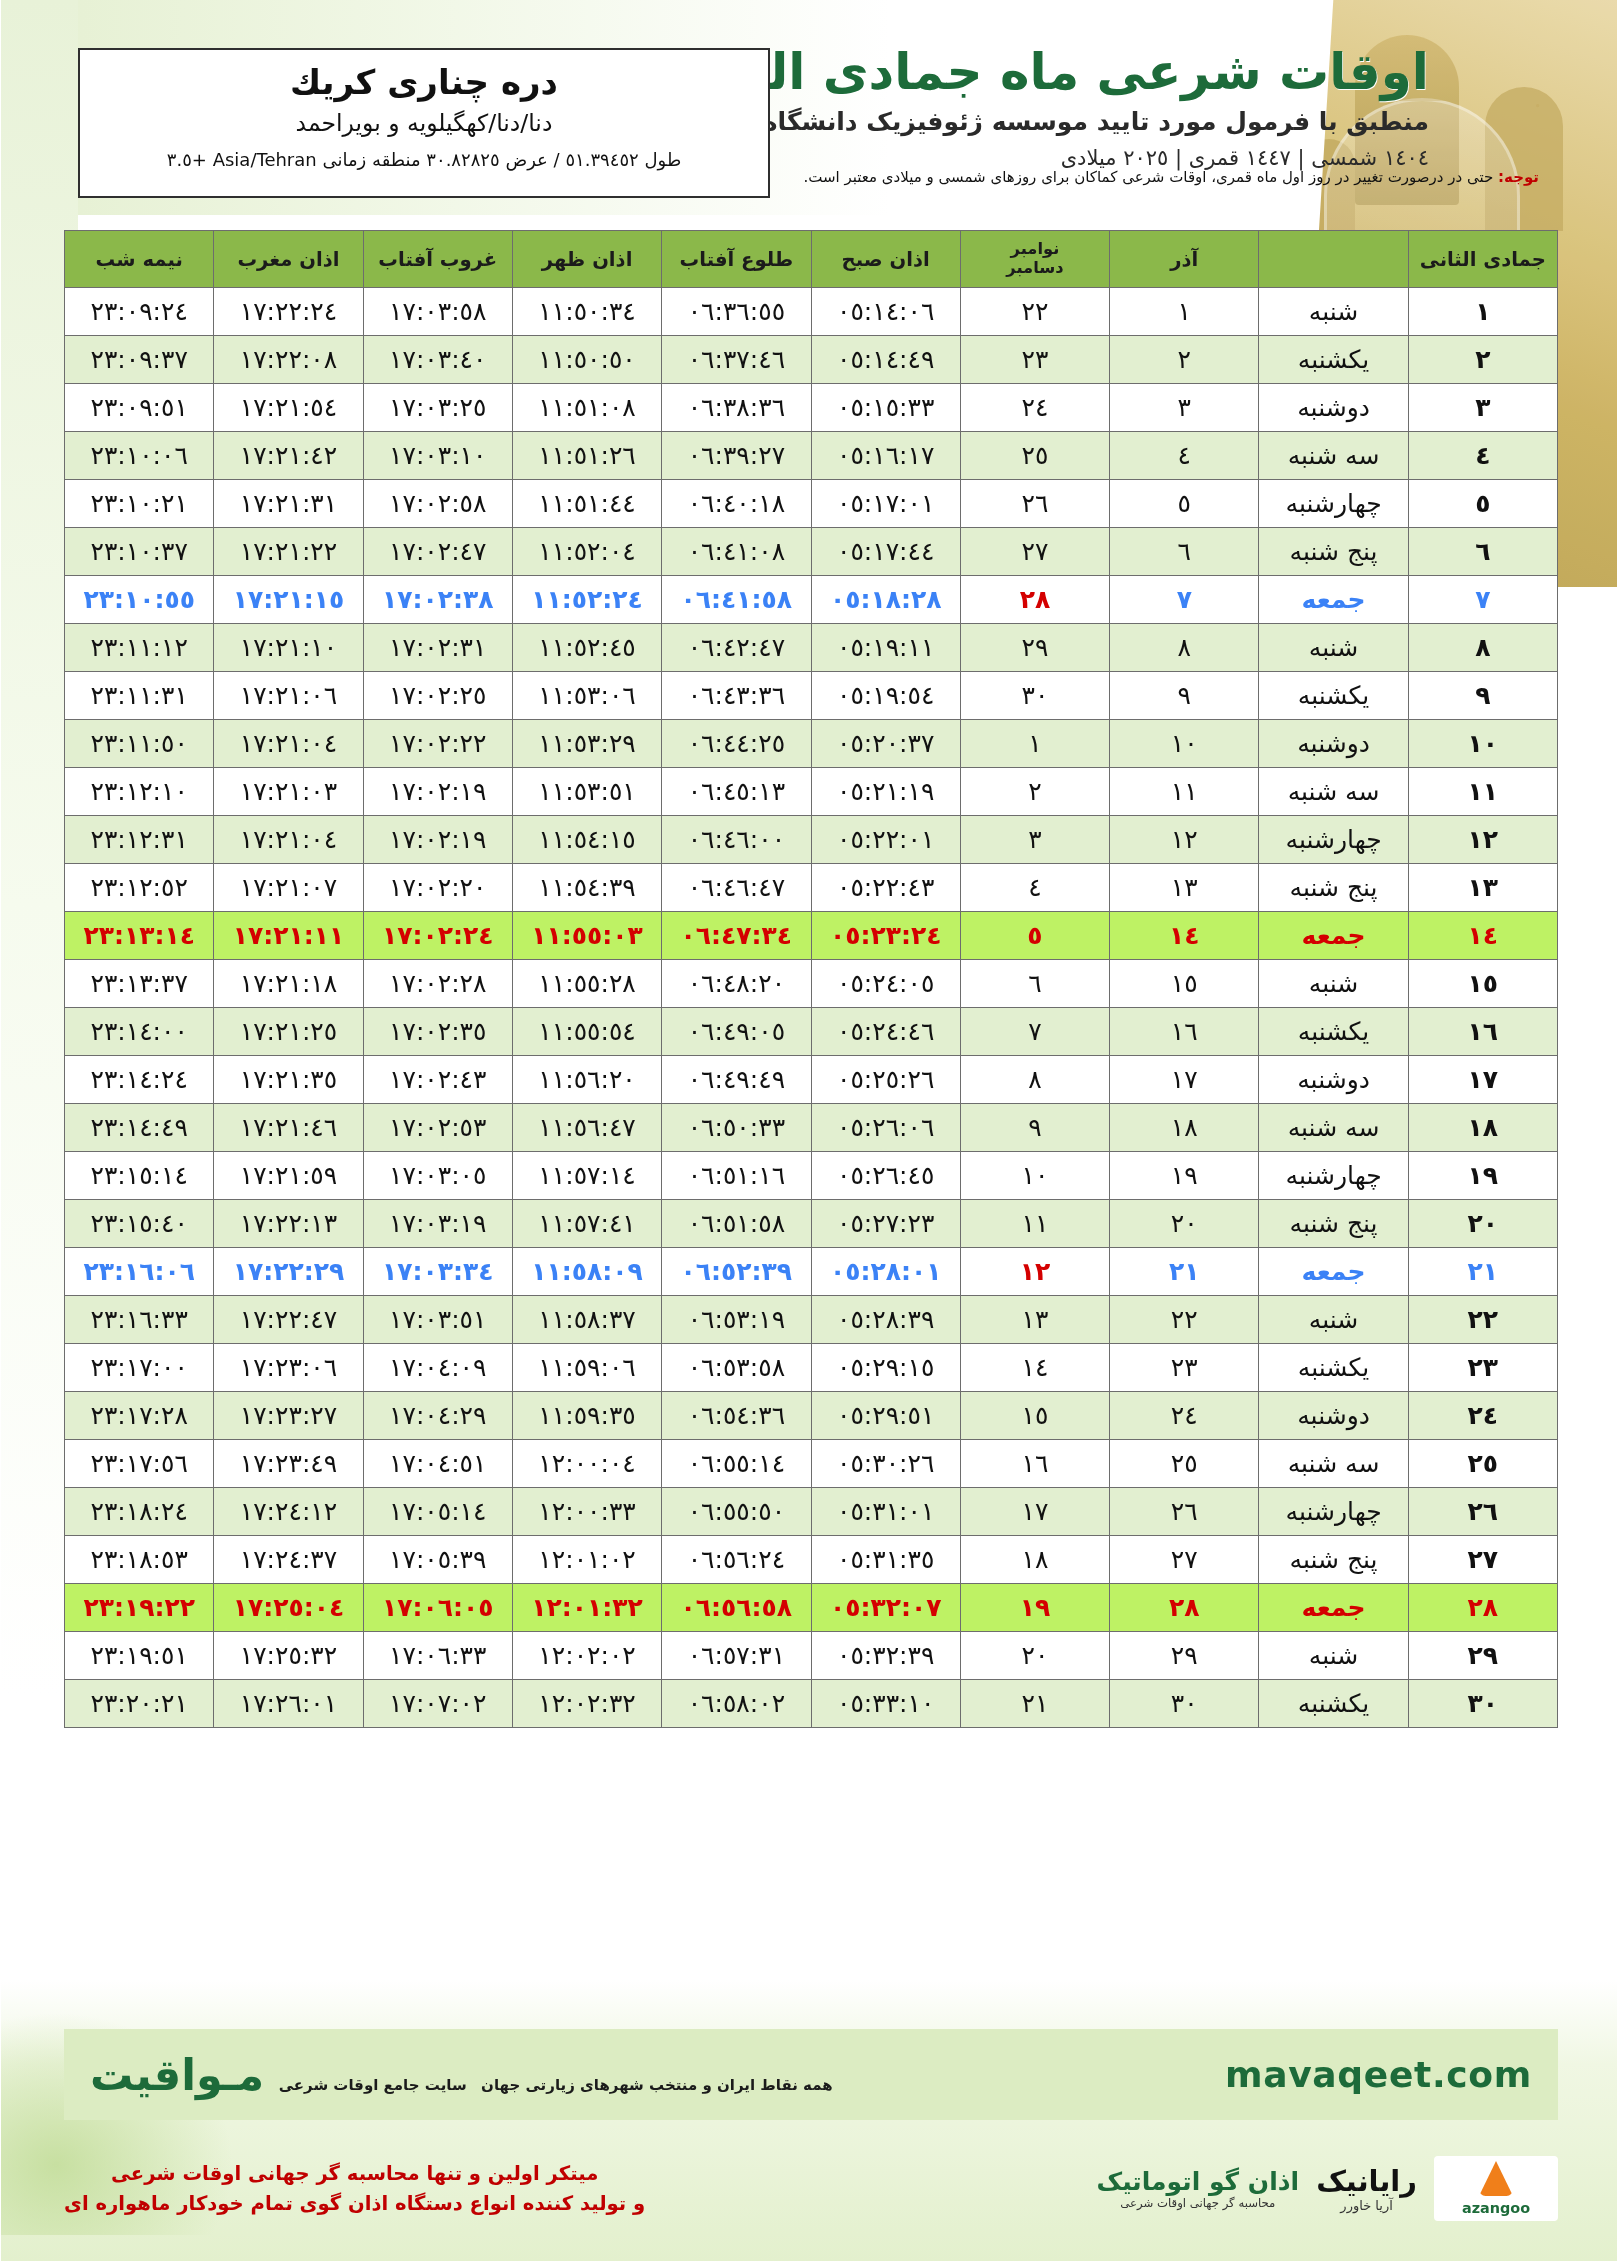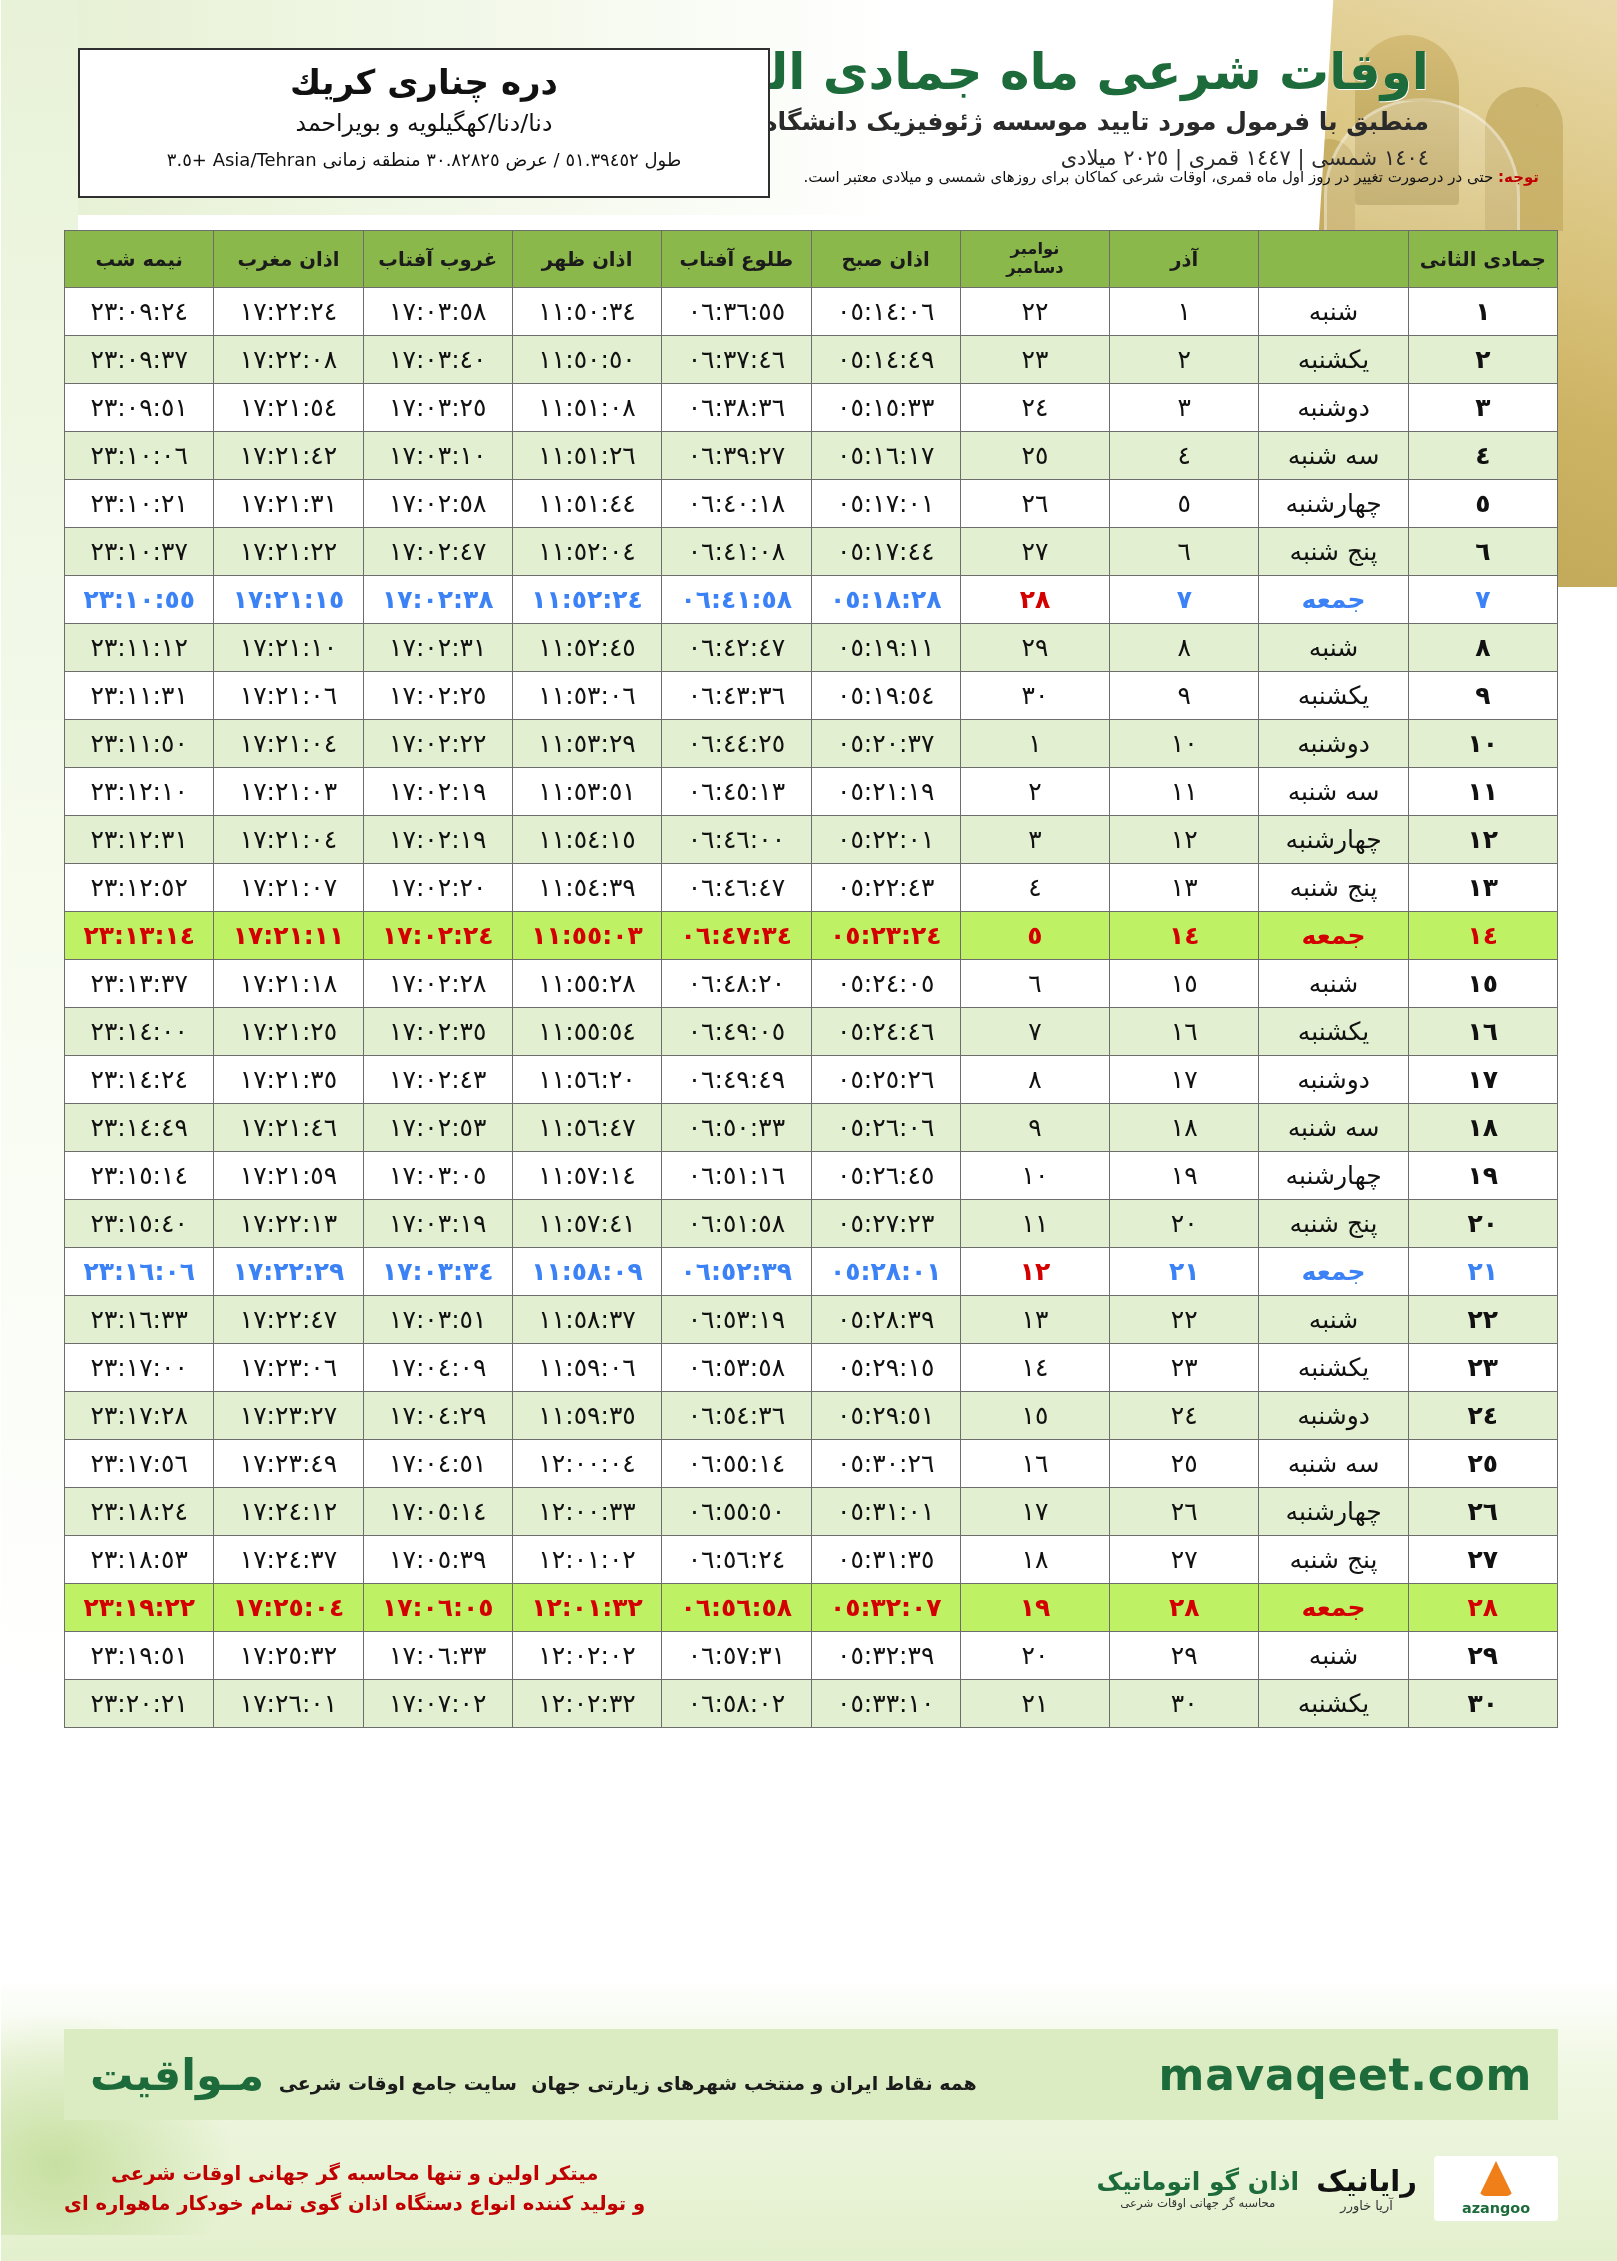--- a/index.html
+++ b/index.html
@@ -134,22 +134,22 @@
   tbody tr.friday td.c-mil { color:#d40000; }
 
   
   .footer-band {
     position: absolute; left: 64px; top: 2029px; width: 1494px; height: 91px;
     background: #dcecc2; display: flex; align-items: center; justify-content: space-between;
     padding: 0 26px;
   }
   .brand-right { display: flex; align-items: baseline; gap: 14.4px; direction: rtl; }
   .brand-fa { font-size: 43px; font-weight: bold; color: #1d6b3a; }
-  .brand-tag { font-size: 19px; color: #1b1b1b; font-weight: bold; }
-  .brand-site { font-size: 44px; font-weight: bold; color: #1d6b3a; letter-spacing: 0.7px; }
+  .brand-tag { font-size: 15px; color: #1b1b1b; font-weight: bold; }
+  .brand-site { font-size: 36px; font-weight: bold; color: #1d6b3a; letter-spacing: 0.7px; }
 
   .footer-bottom {
     position: absolute; left: 64px; top: 2133px; width: 1494px; height: 111px;
     display: flex; align-items: center; justify-content: space-between; direction: rtl;
   }
   .fb-logos { display: flex; align-items: center; gap: 17px; }
   .logo-azangoo {
     width: 124px; height: 65px; background: #ffffff;
     display: flex; flex-direction: column; align-items: center; justify-content: center;
     border-radius: 3.9px;

